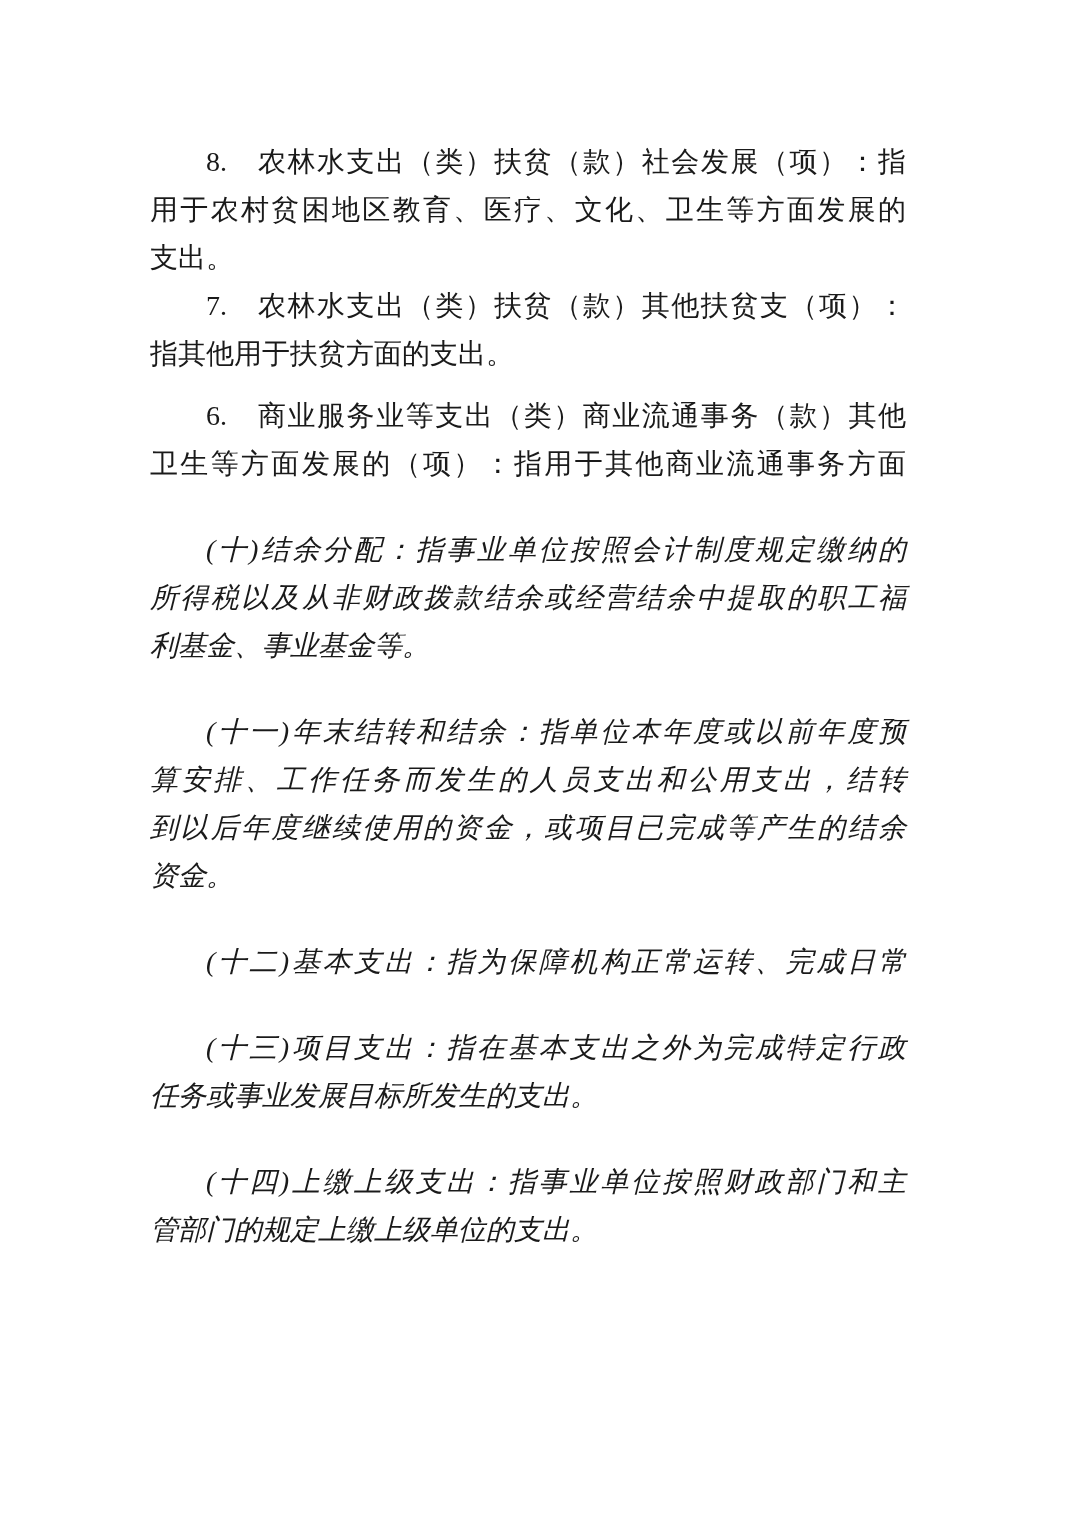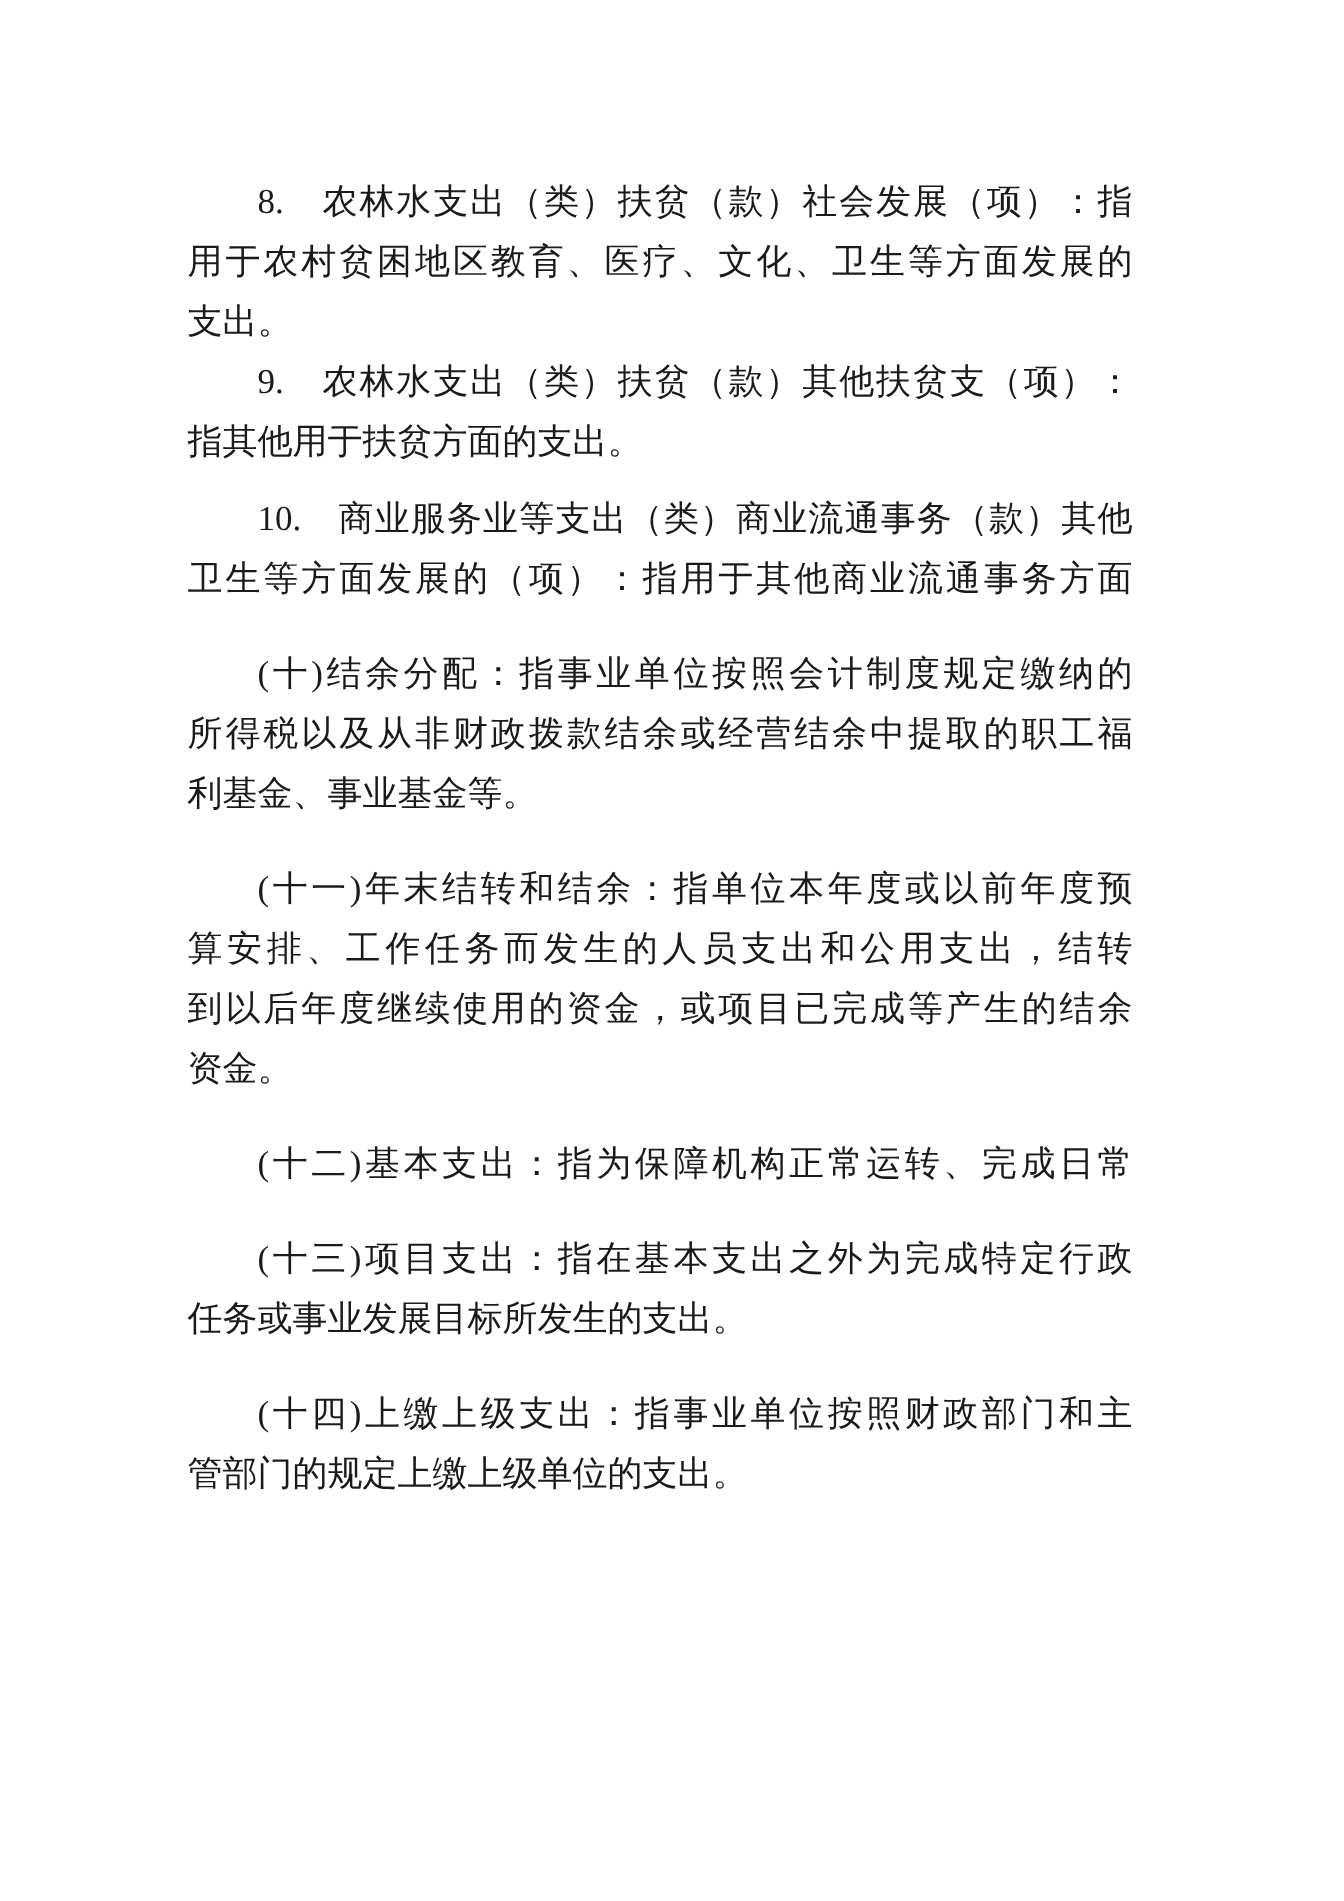--- a/index.html
+++ b/index.html
@@ -33,21 +33,22 @@
     font-weight: 400;
   }
   p.para {
     margin: 0;
     padding: 0;
   }
   p.para.gap-small {
     margin-top: 14px;
   }
   p.para.section {
-    margin-top: 28px;
+    margin-top: 38px;
+    font-style: italic;
   }
   .line {
     display: block;
     text-align: justify;
     text-align-last: justify;
     -moz-text-align-last: justify;
   }
   .line.first {
     text-indent: 2em;
   }
@@ -63,26 +64,26 @@
 <div class="doc-page">
   <div class="doc-content">
 
     <p class="para">
       <span class="line first">8.　农林水支出（类）扶贫（款）社会发展（项）：指</span>
       <span class="line">用于农村贫困地区教育、医疗、文化、卫生等方面发展的</span>
       <span class="line last">支出。</span>
     </p>
 
     <p class="para">
-      <span class="line first">9.　农林水支出（类）扶贫（款）其他扶贫支（项）：</span>
+      <span class="line first">7.　农林水支出（类）扶贫（款）其他扶贫支（项）：</span>
       <span class="line last">指其他用于扶贫方面的支出。</span>
     </p>
 
     <p class="para gap-small">
-      <span class="line first">10.　商业服务业等支出（类）商业流通事务（款）其他</span>
+      <span class="line first">6.　商业服务业等支出（类）商业流通事务（款）其他</span>
       <span class="line">卫生等方面发展的（项）：指用于其他商业流通事务方面</span>
     </p>
 
     <p class="para section">
       <span class="line first">(十)结余分配：指事业单位按照会计制度规定缴纳的</span>
       <span class="line">所得税以及从非财政拨款结余或经营结余中提取的职工福</span>
       <span class="line last">利基金、事业基金等。</span>
     </p>
 
     <p class="para section">

